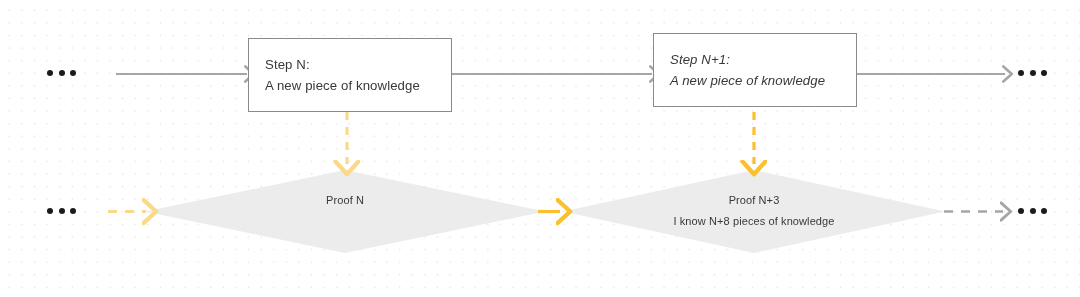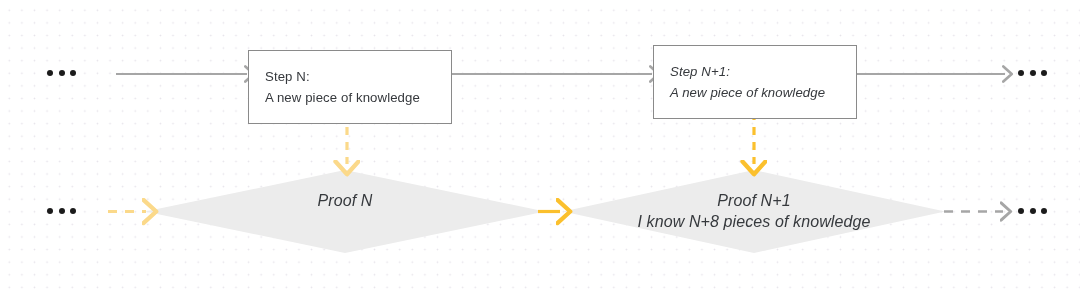--- a/index.html
+++ b/index.html
@@ -28,42 +28,40 @@
   .node-box {
     position: absolute;
     box-sizing: border-box;
     background: #ffffff;
     border: 1.4px solid #8a8a8a;
     display: flex;
     flex-direction: column;
     justify-content: center;
     padding-left: 16px;
     z-index: 3;
-    margin-top: 12px;
   }
   .node-box .line {
     font-size: 13.2px;
     color: #36393d;
     line-height: 21px;
     letter-spacing: 0.1px;
     white-space: nowrap;
   }
   .diamond-label {
     position: absolute;
     z-index: 3;
     text-align: center;
     pointer-events: none;
   }
   .diamond-label .line {
-    font-size: 16px;
+    font-size: 11px;
     color: #36393d;
     line-height: 21px;
     letter-spacing: 0.1px;
     white-space: nowrap;
-    font-style: italic;
   }
   .ellipsis {
     position: absolute;
     z-index: 3;
     display: flex;
     gap: 5.5px;
     align-items: center;
   }
   .ellipsis span {
     display: block;
@@ -119,21 +117,21 @@
   <div class="node-box" style="left:653px; top:33px; width:204px; height:74px;font-style:italic;">
     <div class="line">Step N+1:</div>
     <div class="line">A new piece of knowledge</div>
   </div>
 
   <div class="diamond-label" style="left:195px; top:190px; width:300px;">
     <div class="line">Proof N</div>
   </div>
 
   <div class="diamond-label" style="left:604px; top:190px; width:300px;">
-    <div class="line">Proof N+1</div>
+    <div class="line">Proof N+3</div>
     <div class="line">I know N+8 pieces of knowledge</div>
   </div>
 
   <div class="ellipsis" style="left:47px; top:70px;">
     <span></span>
     <span></span>
     <span></span>
   </div>
 
   <div class="ellipsis" style="left:1018px; top:70px;">

